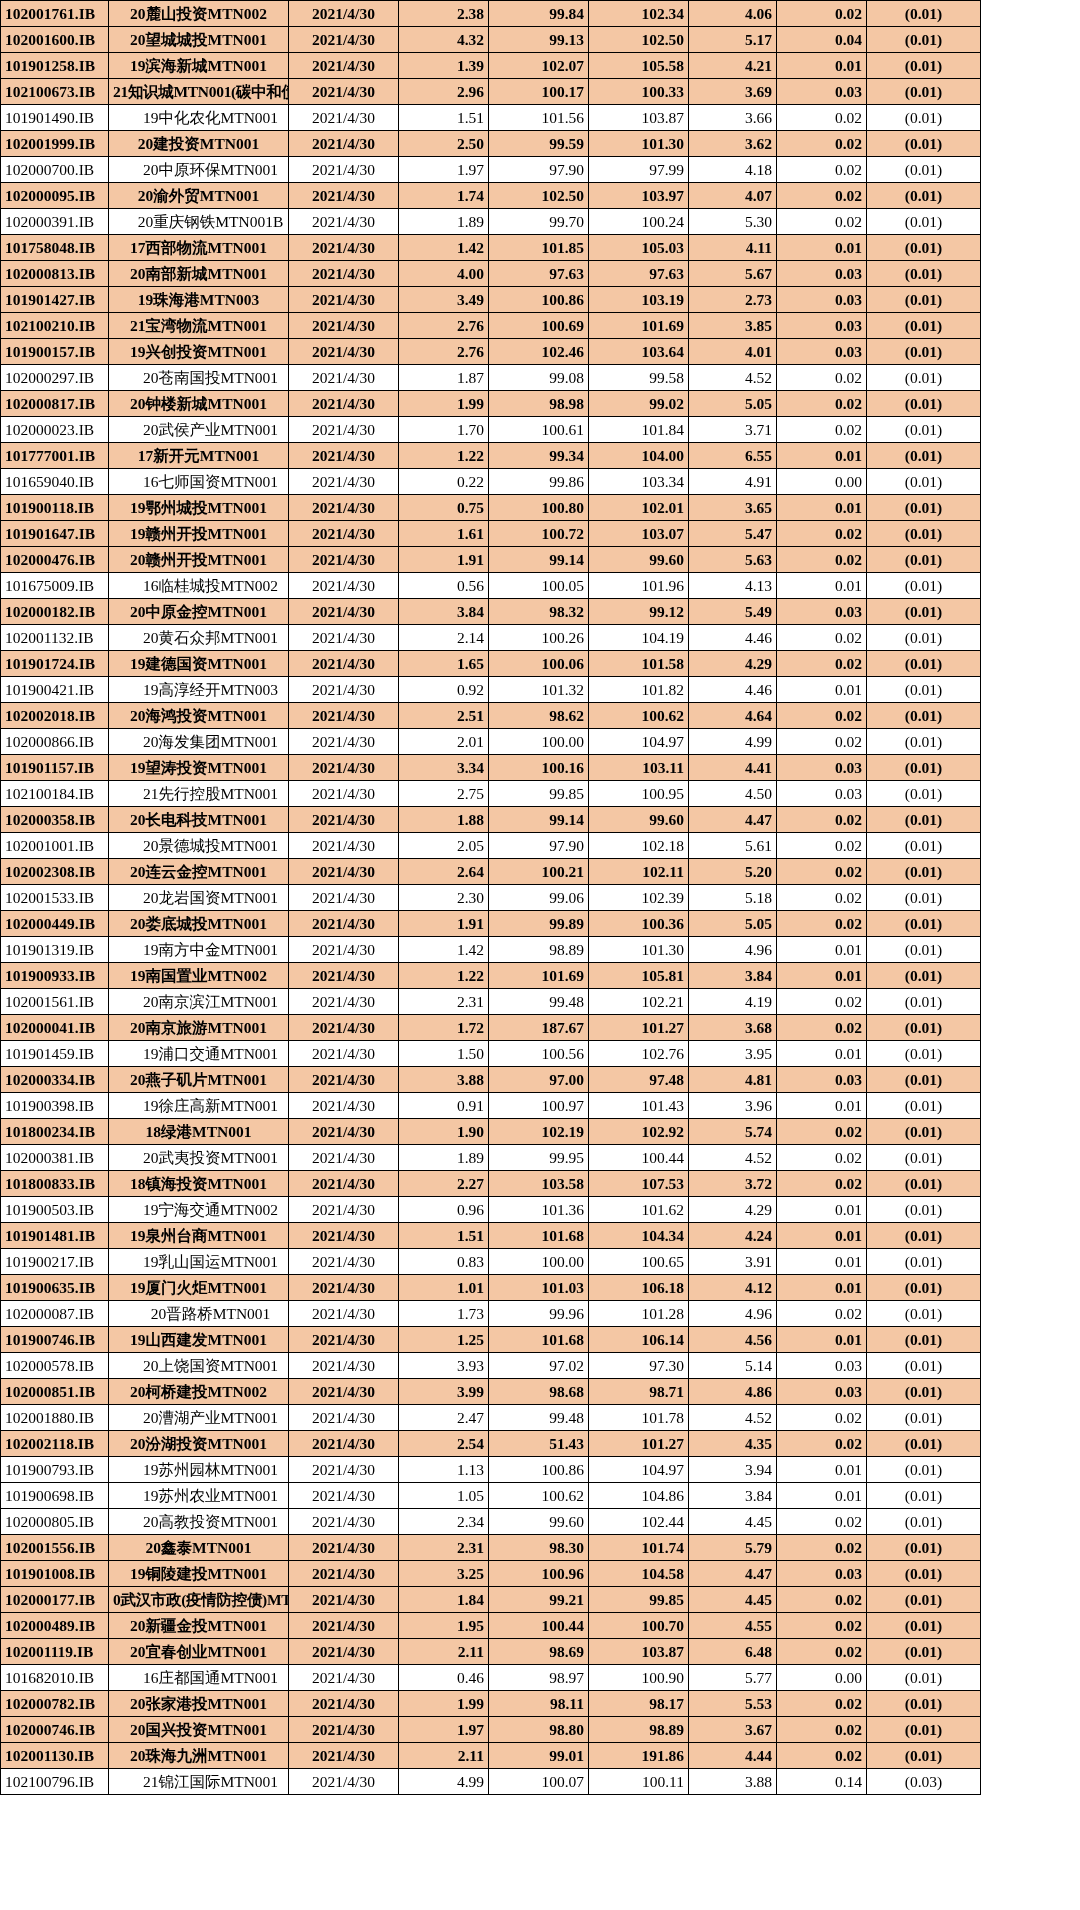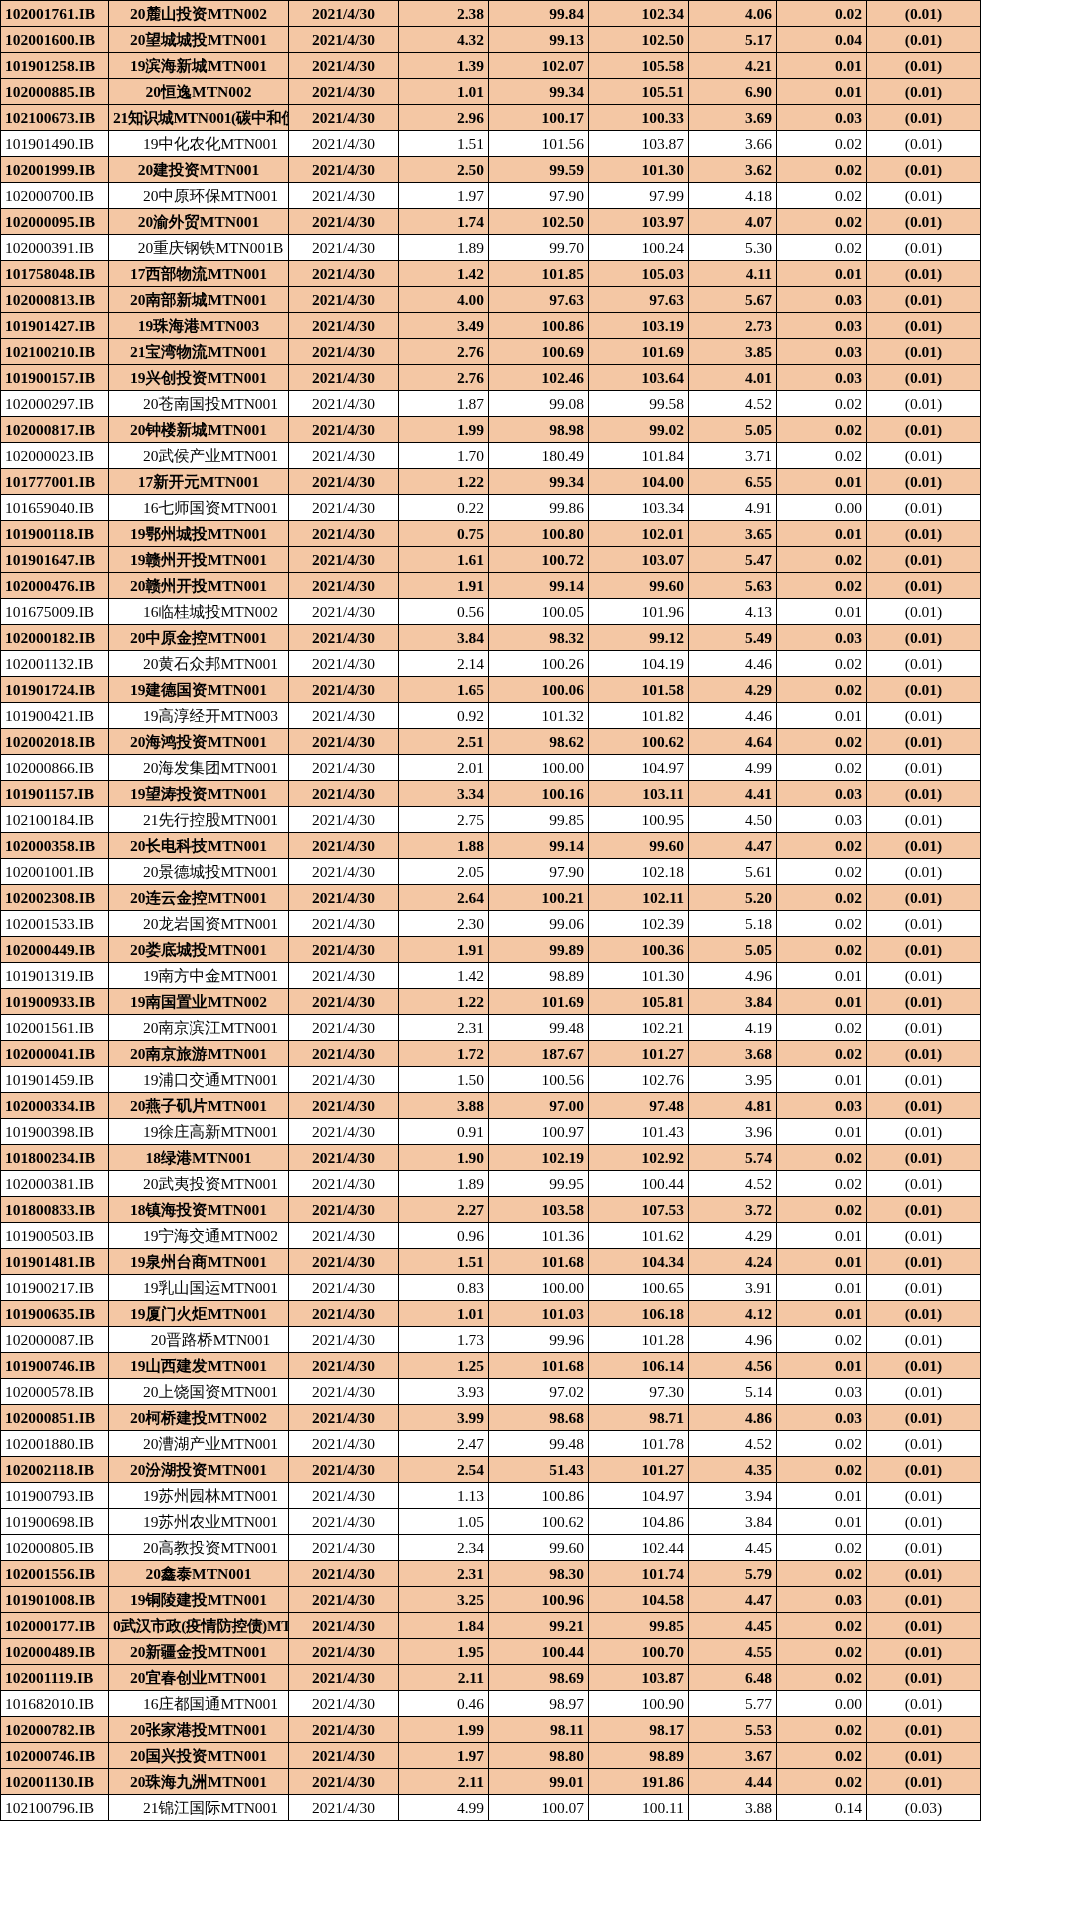--- a/index.html
+++ b/index.html
@@ -97,31 +97,20 @@
           <td class="name">19滨海新城MTN001</td>
           <td class="date">2021/4/30</td>
           <td class="num">1.39</td>
           <td class="num">102.07</td>
           <td class="num">105.58</td>
           <td class="num">4.21</td>
           <td class="num">0.01</td>
           <td class="last">(0.01)</td>
         </tr>
         <tr class="hl">
-          <td class="code">102000885.IB</td>
-          <td class="name">20恒逸MTN002</td>
-          <td class="date">2021/4/30</td>
-          <td class="num">1.01</td>
-          <td class="num">99.34</td>
-          <td class="num">105.51</td>
-          <td class="num">6.90</td>
-          <td class="num">0.01</td>
-          <td class="last">(0.01)</td>
-        </tr>
-        <tr class="hl">
           <td class="code">102100673.IB</td>
           <td class="name shrink">21知识城MTN001(碳中和债)</td>
           <td class="date">2021/4/30</td>
           <td class="num">2.96</td>
           <td class="num">100.17</td>
           <td class="num">100.33</td>
           <td class="num">3.69</td>
           <td class="num">0.03</td>
           <td class="last">(0.01)</td>
         </tr>
@@ -255,21 +244,21 @@
           <td class="num">99.02</td>
           <td class="num">5.05</td>
           <td class="num">0.02</td>
           <td class="last">(0.01)</td>
         </tr>
         <tr class="plain">
           <td class="code">102000023.IB</td>
           <td class="name">20武侯产业MTN001</td>
           <td class="date">2021/4/30</td>
           <td class="num">1.70</td>
-          <td class="num">180.49</td>
+          <td class="num">100.61</td>
           <td class="num">101.84</td>
           <td class="num">3.71</td>
           <td class="num">0.02</td>
           <td class="last">(0.01)</td>
         </tr>
         <tr class="hl">
           <td class="code">101777001.IB</td>
           <td class="name">17新开元MTN001</td>
           <td class="date">2021/4/30</td>
           <td class="num">1.22</td>

